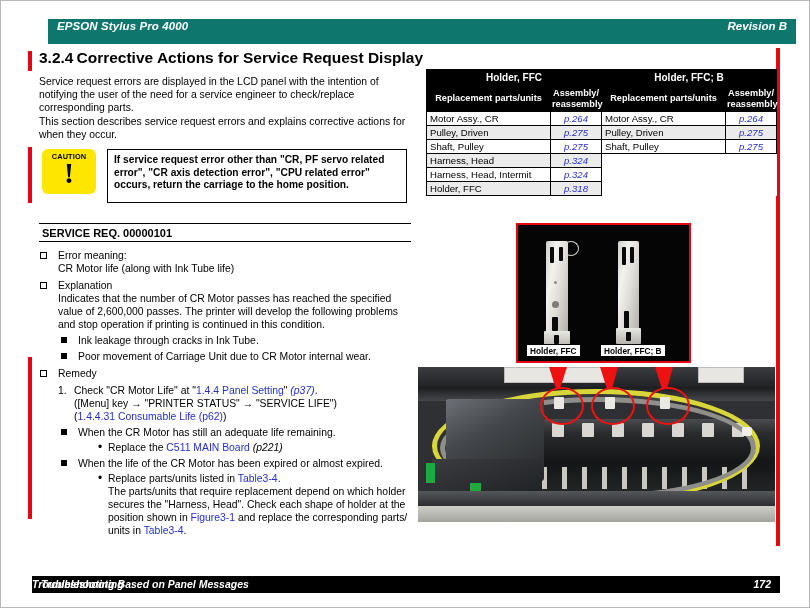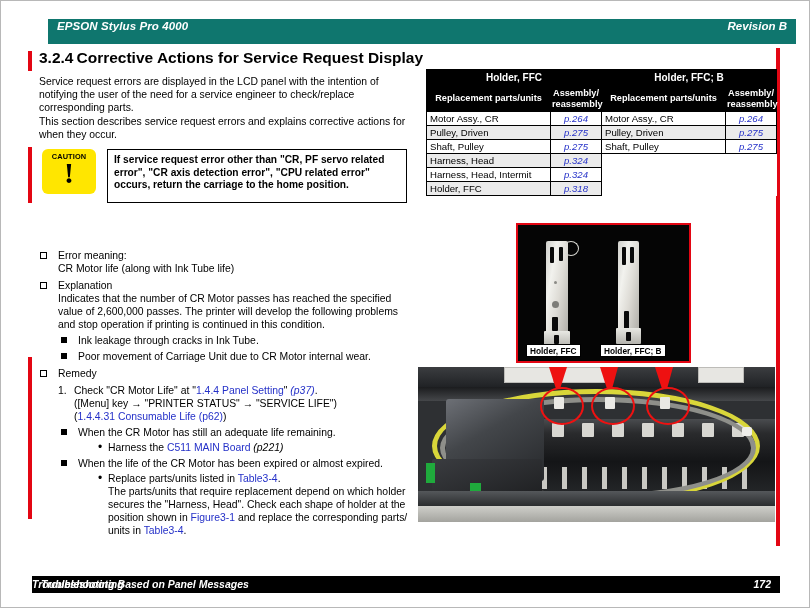--- a/index.html
+++ b/index.html
@@ -489,20 +489,21 @@
   <div class="caution-wrap">
     <div class="caution-icon">
       <span class="ctxt">CAUTION</span>
       <span class="bang">!</span>
     </div>
     <div class="caution-body">
       <p>If service request error other than "CR, PF servo related error", "CR axis detection error", "CPU related error" occurs, return the carriage to the home position.</p>
     </div>
   </div>
 
+  <div class="svc-title">SERVICE REQ. 00000101</div>
 
   <div class="body-block">
 
     <div class="lvl1">
       <span class="sq"></span>
       <span class="ln">Error meaning:</span>
       <span class="ln">CR Motor life (along with Ink Tube life)</span>
     </div>
 
     <div class="lvl1">
@@ -528,21 +529,21 @@
         <span>Check "CR Motor Life" at </span><span>"</span><span class="xref">1.4.4  Panel Setting</span><span>"</span>&nbsp;<span class="xref-i">(p37)</span><span>.</span><br>
         <span>([Menu] key → "PRINTER STATUS" → "SERVICE LIFE")</span><br>
         <span>(</span><span class="xref">1.4.4.31  Consumable Life (p62)</span><span>)</span>
       </div>
 
       <div class="lvl2">
         <span class="fsq"></span>
         <span>When the CR Motor has still an adequate life remaining.</span>
         <div class="dot-item indent-1">
           <span class="d">•</span>
-          <span>Harness the </span><span class="xref">C511 MAIN Board</span>&nbsp;<span class="blk-i">(p221)</span>
+          <span>Replace the </span><span class="xref">C511 MAIN Board</span>&nbsp;<span class="blk-i">(p221)</span>
         </div>
       </div>
 
       <div class="lvl2">
         <span class="fsq"></span>
         <span>When the life of the CR Motor has been expired or almost expired.</span>
         <div class="dot-item indent-1">
           <span class="d">•</span>
           <span>Replace parts/units listed in </span><span class="xref">Table3-4</span><span>.</span><br>
           <span>The parts/units that require replacement depend on which holder</span><br>

